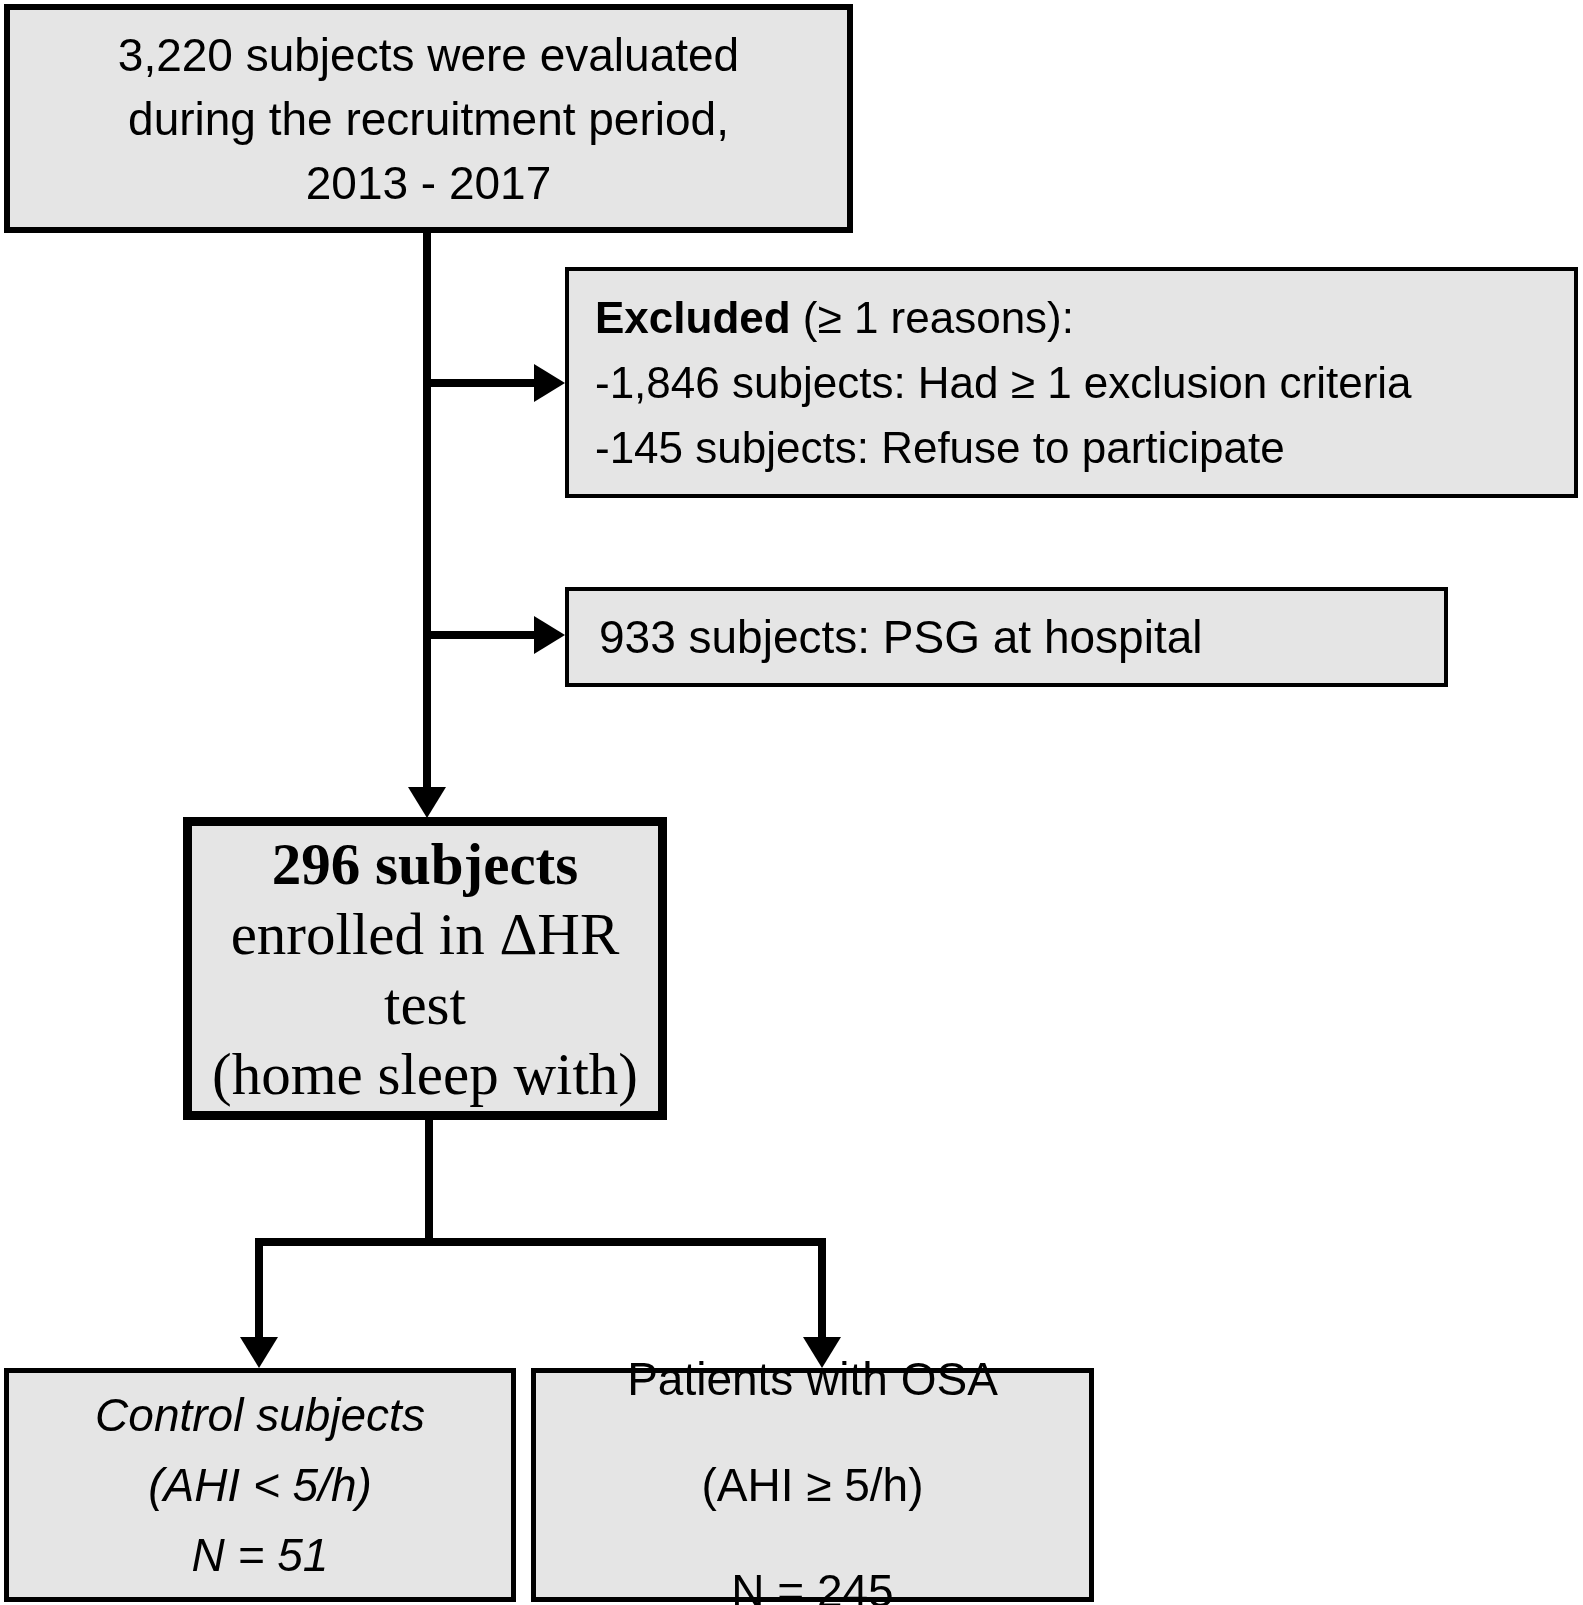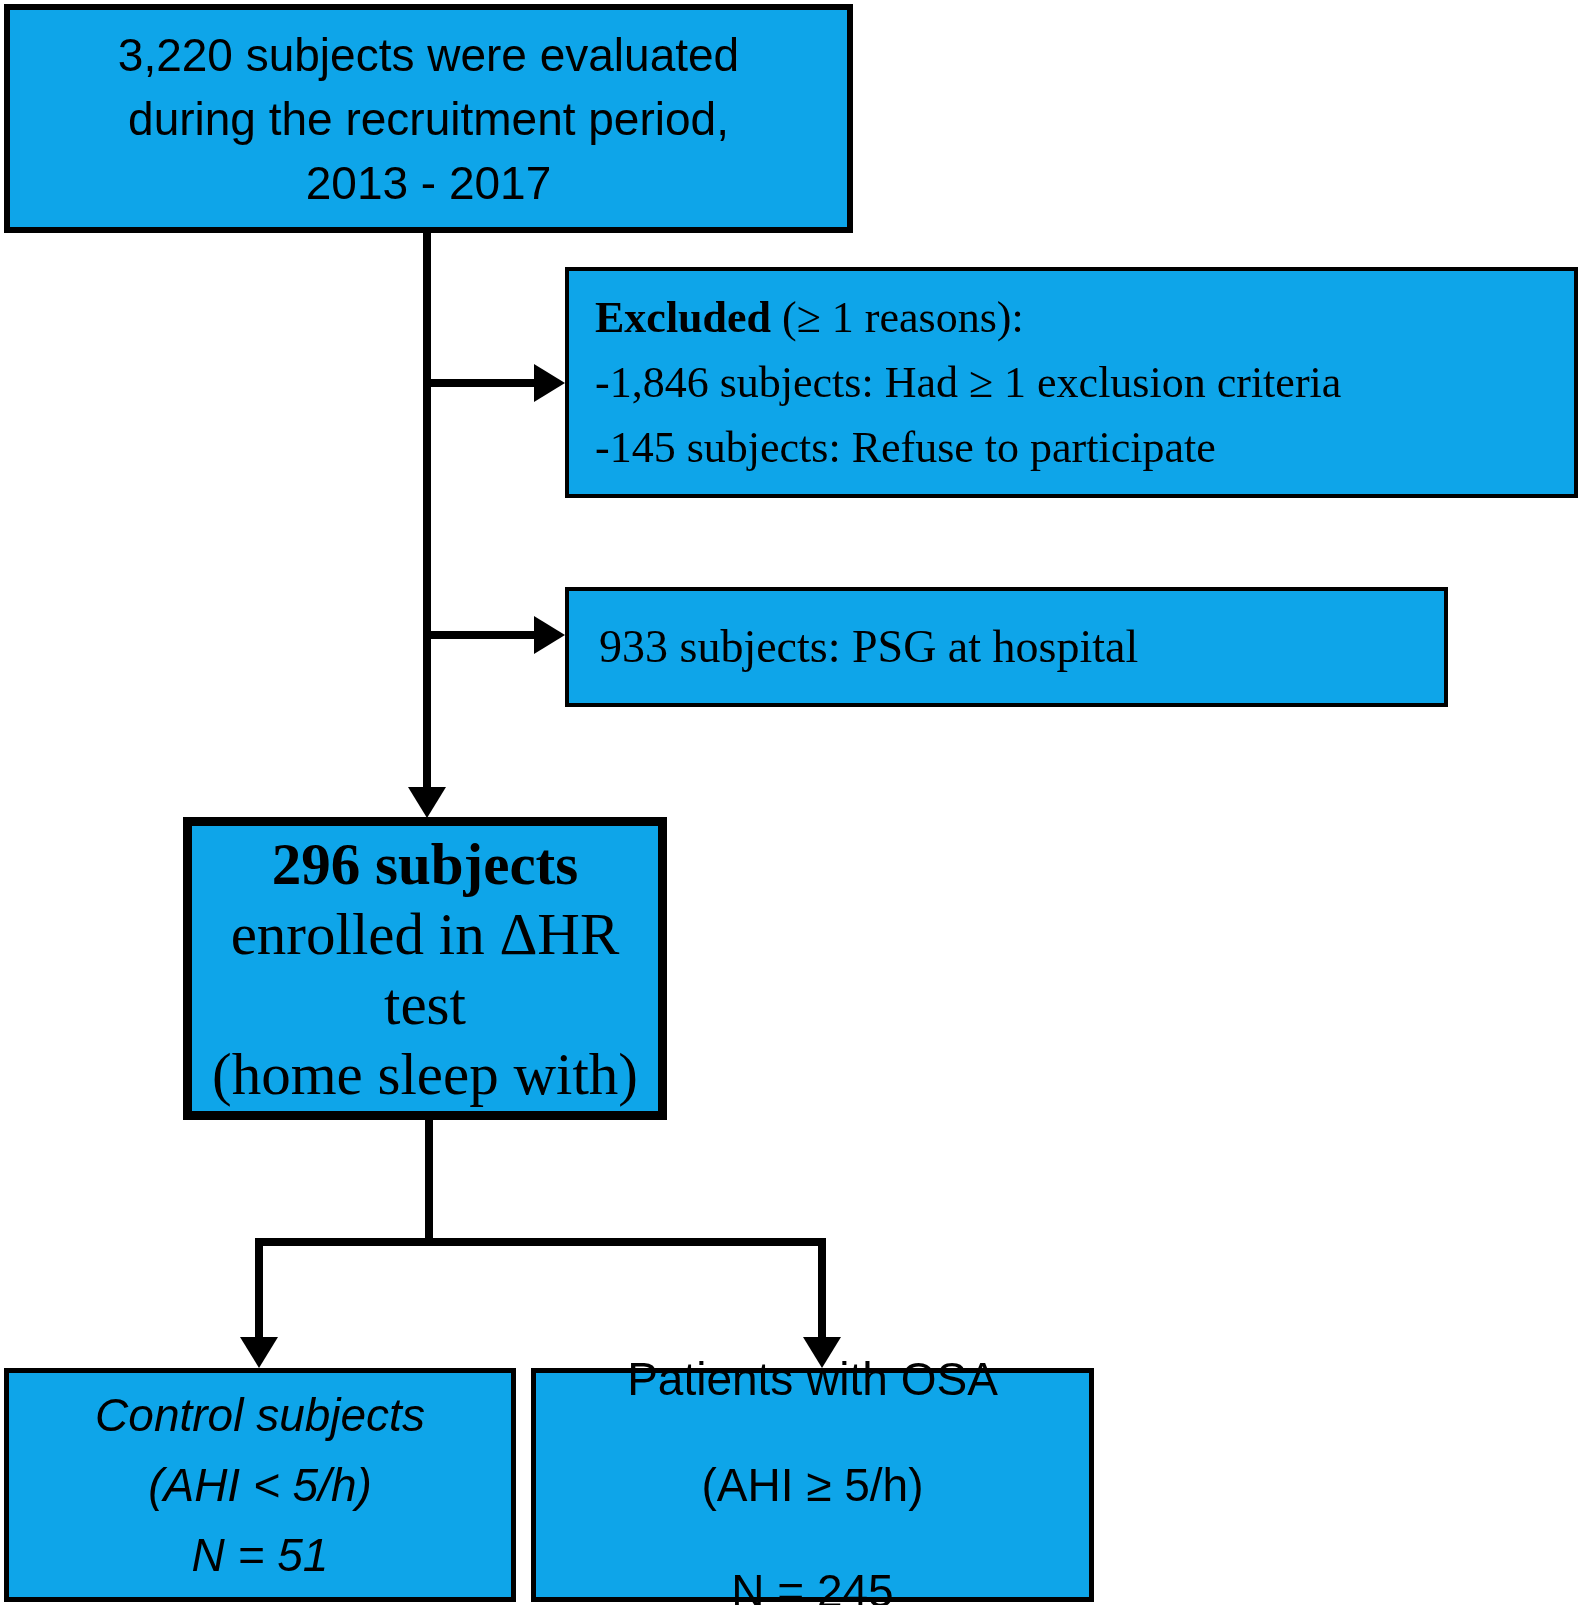--- a/index.html
+++ b/index.html
@@ -11,48 +11,48 @@
     position: relative;
     width: 1583px;
     height: 1605px;
     background: #ffffff;
     font-family: "Liberation Sans", sans-serif;
     color: #000000;
     overflow: hidden;
   }
   .box {
     position: absolute;
-    background: #0ea5e9;
+    background: #e5e5e5;
     border: 4px solid #000000;
     box-sizing: border-box;
     display: flex;
     flex-direction: column;
     justify-content: center;
   }
   .box .line {
     display: block;
     white-space: nowrap;
   }
   .centered { align-items: center; text-align: center; }
-  .leftish  { align-items: flex-start; text-align: left; font-family: Liberation Serif, serif; }
+  .leftish  { align-items: flex-start; text-align: left; }
 
   
   .evaluated-box {
     left: 4px; top: 4px; width: 849px; height: 229px;
     border-width: 6px;
     font-size: 46px; line-height: 64px;
   }
   .excluded-box {
     left: 565px; top: 267px; width: 1013px; height: 231px;
     border-width: 4px;
     font-size: 44px; line-height: 65px;
     padding-left: 26px;
   }
   .psg-box {
-    left: 565px; top: 587px; width: 883px; height: 120px;
+    left: 565px; top: 587px; width: 883px; height: 100px;
     border-width: 4px;
     font-size: 46px; line-height: 52px;
     padding-left: 30px;
   }
   .enrolled-box {
     left: 183px; top: 817px; width: 484px; height: 303px;
     border-width: 9px;
     font-size: 59px; line-height: 70px; font-family: Liberation Serif, serif;
   }
   .control-box {

